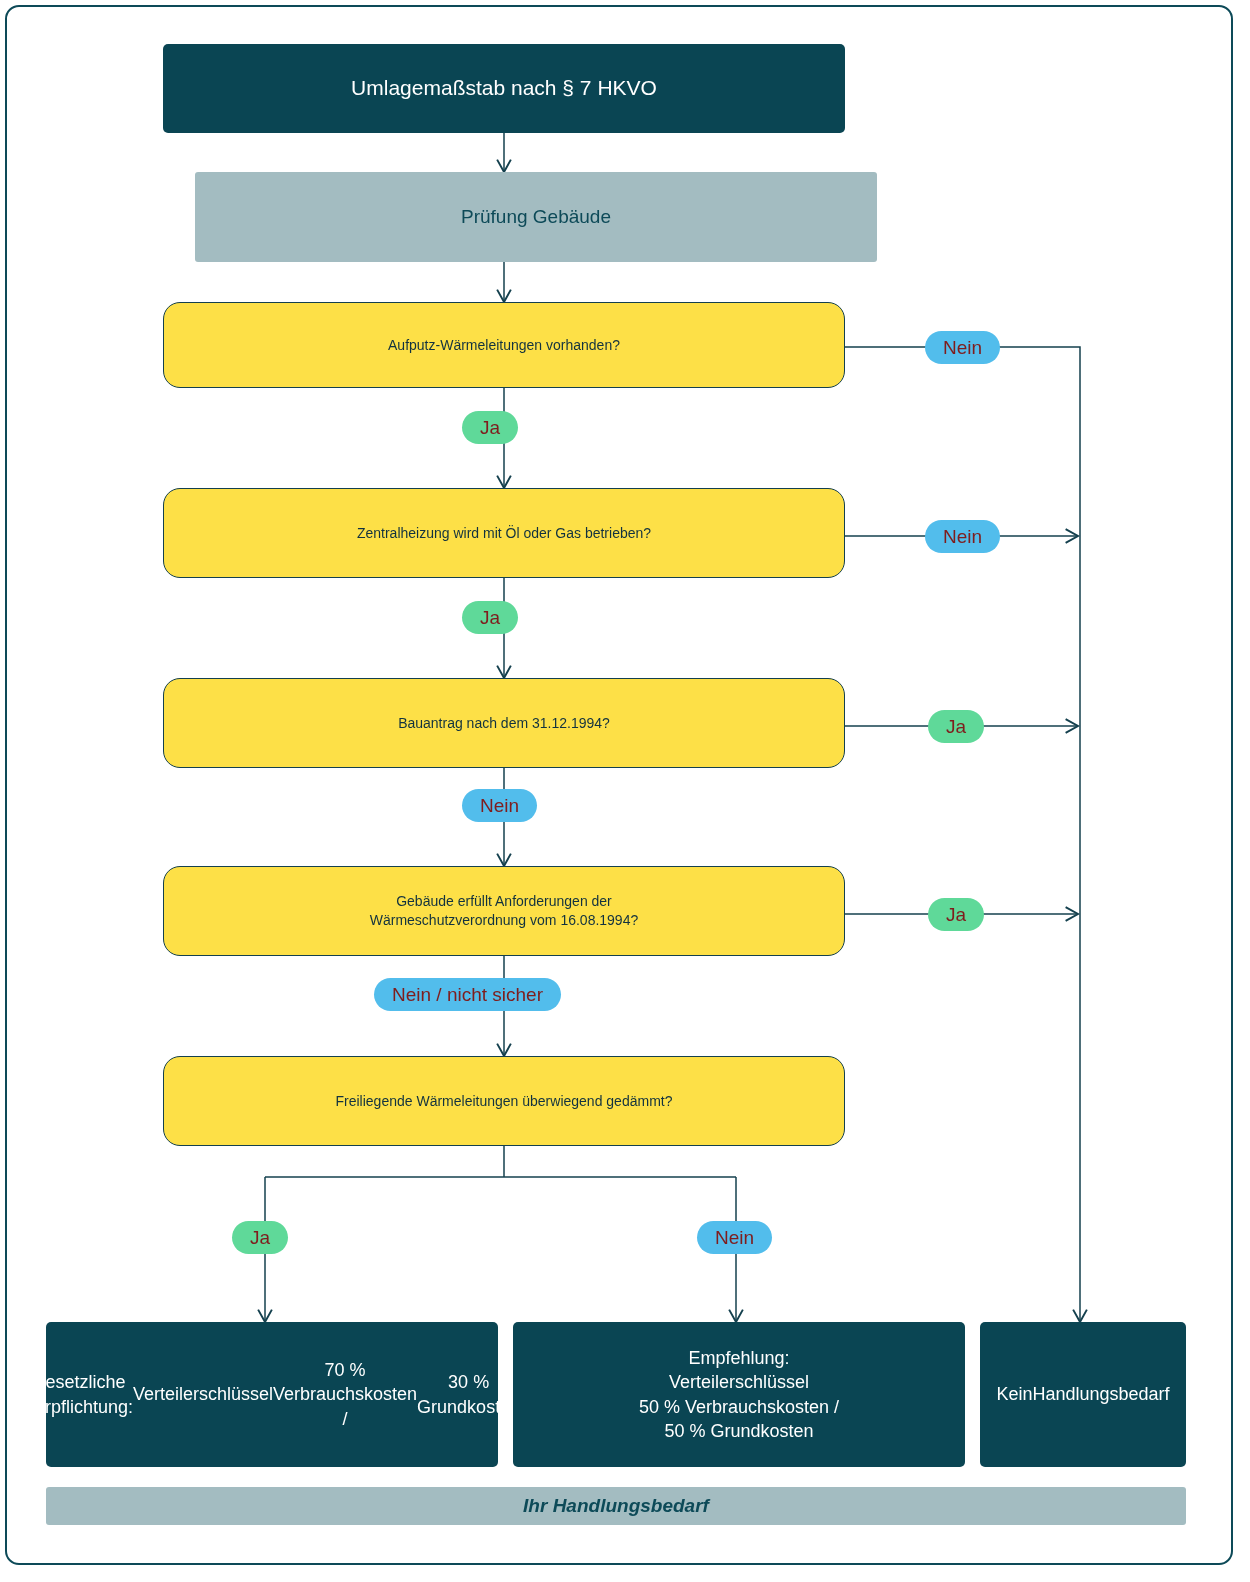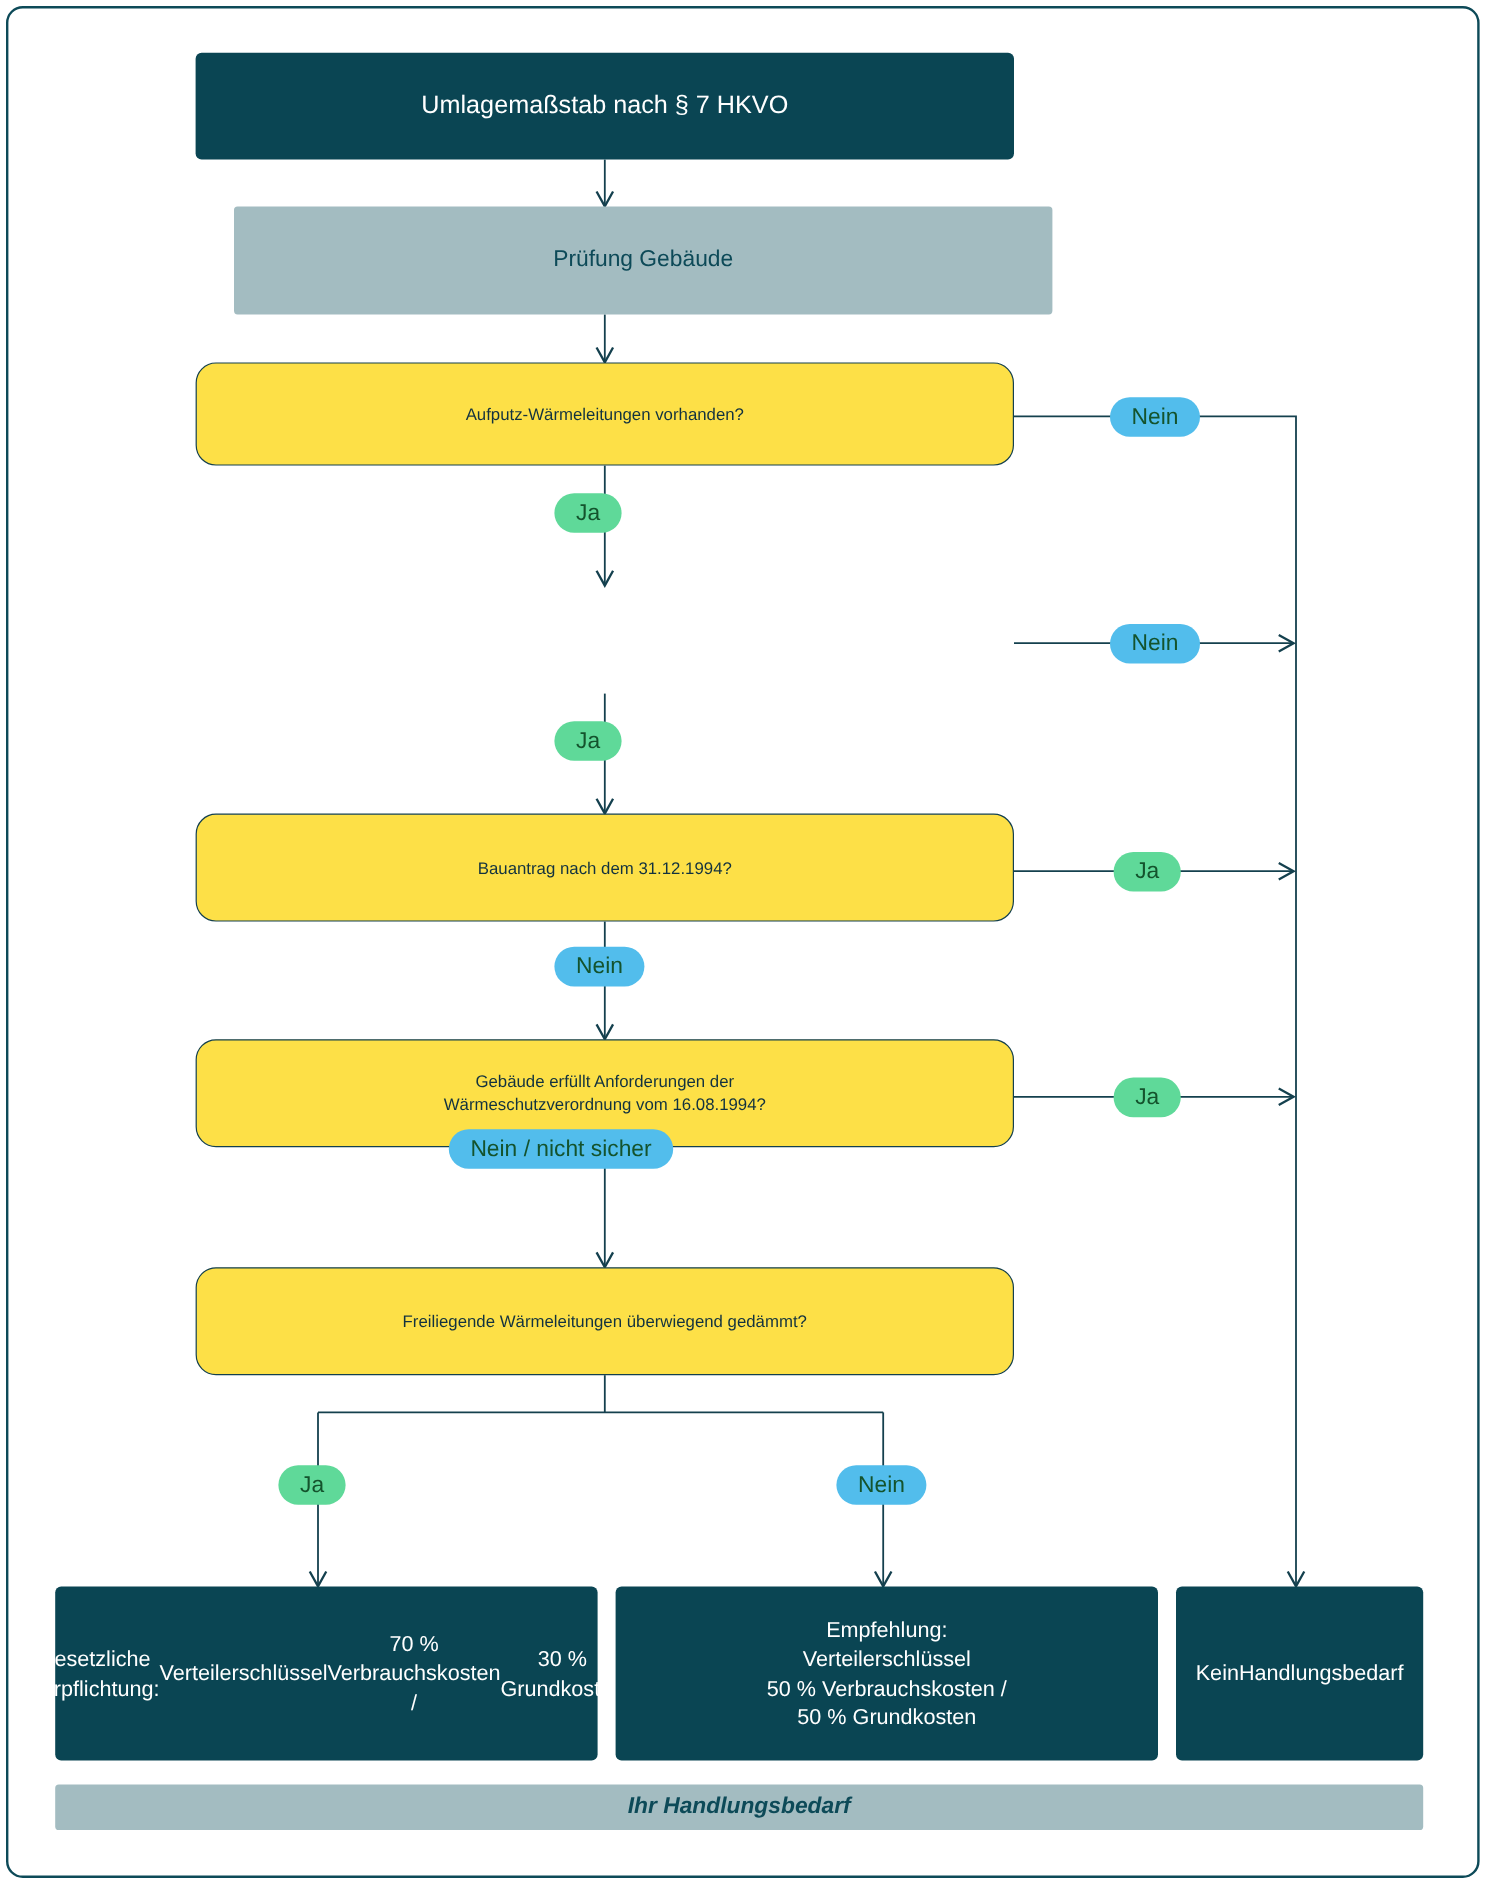--- a/index.html
+++ b/index.html
@@ -80,21 +80,21 @@
   }
   .badge {
     position: absolute;
     box-sizing: border-box;
     display: flex;
     align-items: center;
     justify-content: center;
     height: 33px;
     border-radius: 17px;
     font-size: 19px;
-    color: #14532d;
+    color: #7f1d1d;
     padding: 0 18px;
     white-space: nowrap;
   }
   .badge-ja { background: #5fd999; }
   .badge-nein { background: #52bdec; }
 </style>
 </head>
 <body>
 
 <div id="page">
@@ -145,20 +145,23 @@
   </div>
 
   <div class="node node-gray" style="left:163px; top:172px; width:682px; height:90px;margin-left:32px;">
     <span>Prüfung Gebäude</span>
   </div>
 
   <div class="node node-decision" style="left:163px; top:302px; width:682px; height:86px;">
     <span>Aufputz-Wärmeleitungen vorhanden?</span>
   </div>
 
+  <div class="node node-decision" style="left:163px; top:488px; width:682px; height:90px;">
+    <span>Zentralheizung wird mit Öl oder Gas betrieben?</span>
+  </div>
 
   <div class="node node-decision" style="left:163px; top:678px; width:682px; height:90px;">
     <span>Bauantrag nach dem 31.12.1994?</span>
   </div>
 
   <div class="node node-decision" style="left:163px; top:866px; width:682px; height:90px; flex-direction:column;">
     <span>Gebäude erfüllt Anforderungen der</span>
     <span>Wärmeschutzverordnung vom 16.08.1994?</span>
   </div>
 
@@ -187,21 +190,21 @@
   </div>
 
   <div class="badge badge-nein" style="left:462px; top:789px;">
     <span>Nein</span>
   </div>
 
   <div class="badge badge-ja" style="left:928px; top:898px;">
     <span>Ja</span>
   </div>
 
-  <div class="badge badge-nein" style="left:374px; top:941px;">
+  <div class="badge badge-nein" style="left:374px; top:978px;">
     <span>Nein / nicht sicher</span>
   </div>
 
   <div class="badge badge-ja" style="left:232px; top:1221px;">
     <span>Ja</span>
   </div>
 
   <div class="badge badge-nein" style="left:697px; top:1221px;">
     <span>Nein</span>
   </div>

